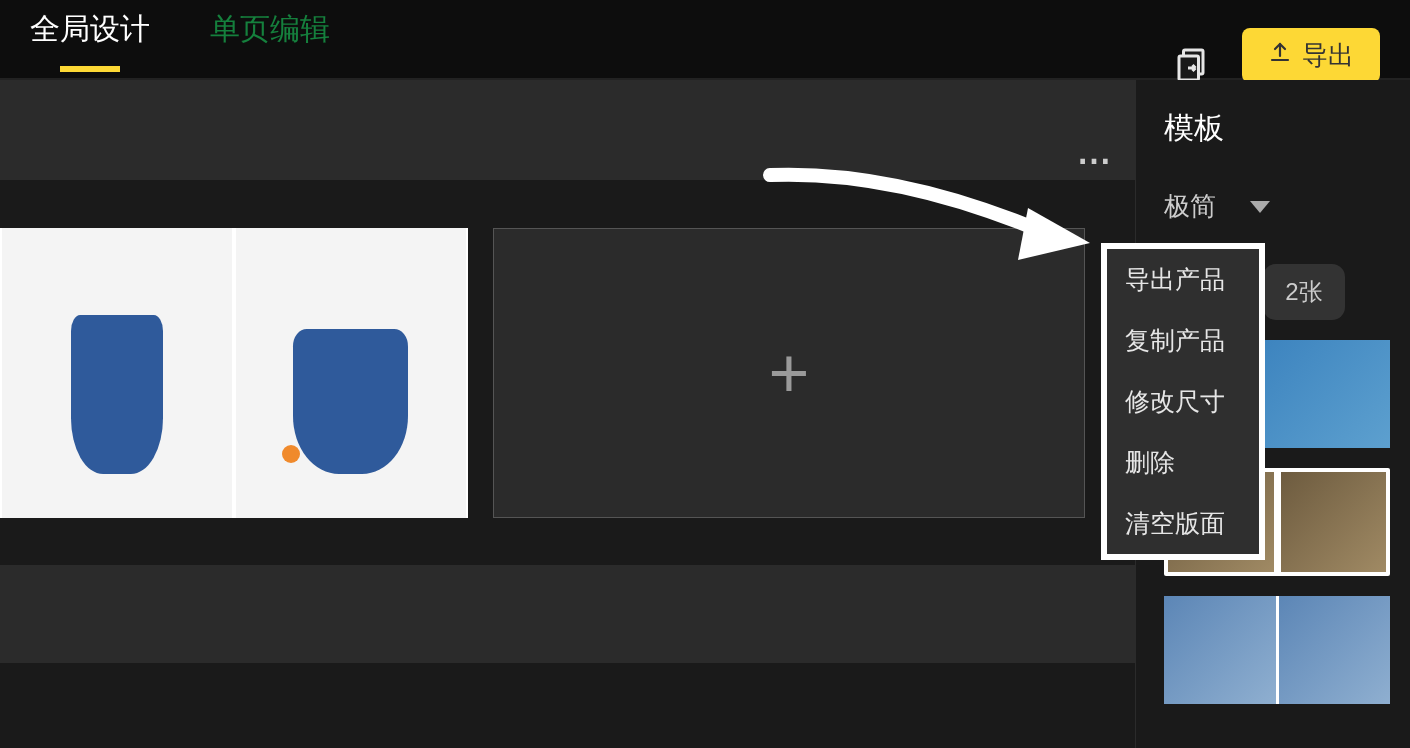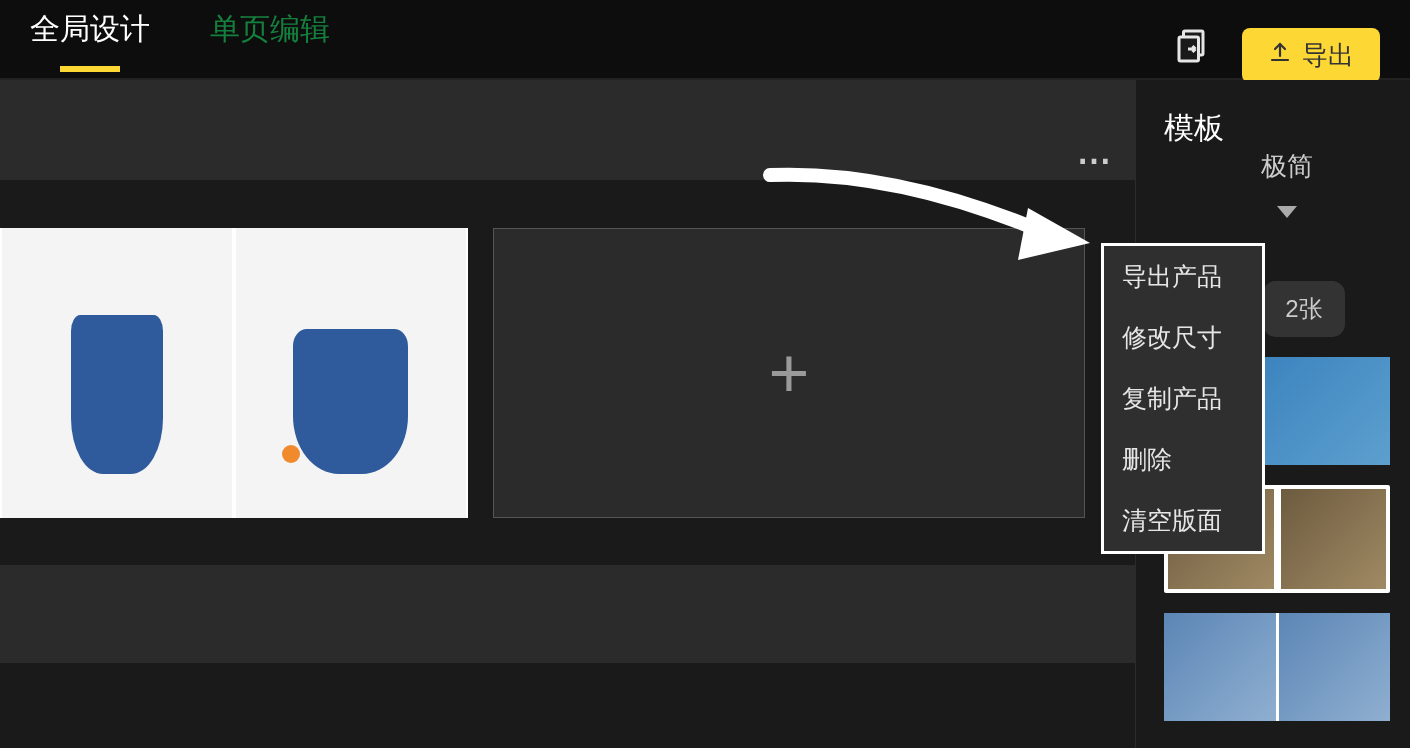--- a/index.html
+++ b/index.html
@@ -33,21 +33,21 @@
     .tab.active::after {
       content: "";
       position: absolute;
       left: 50%;
       transform: translateX(-50%);
       bottom: -2px;
       width: 60px;
       height: 6px;
       background: #fdd835;
     }
-    .header-right { display: flex; align-items: flex-start; gap: 30px; margin-top: 32px; }
+    .header-right { display: flex; align-items: flex-end; gap: 30px; margin-top: 32px; }
     .files-icon svg { width: 36px; height: 36px; display:block; }
     .export-btn {
       background: #fdd835;
       color: #333;
       font-size: 26px;
       font-weight: 500;
       border-radius: 8px;
       padding: 10px 26px;
       display: flex;
       align-items: center;
@@ -116,47 +116,46 @@
       pointer-events: none;
     }
     .annotation-arrow svg { width: 330px; height: 100px; }
     
     .ctx-menu {
       position: absolute;
       top: 165px;
       right: -128px;
       width: 160px;
       background: #2f2f2f;
-      border: 1px solid #ffffff;
+      border: 4px solid #ffffff;
       z-index: 50;
       box-shadow: 0 0 0 2px #fff;
     }
     .ctx-item {
       padding: 14px 18px;
       font-size: 25px;
       color: #e6e6e6;
       cursor: pointer;
     }
     
     .sidebar {
       flex: 1;
       background: #1a1a1a;
       border-left: 1px solid #2b2b2b;
       padding: 28px 0 0 28px;
       overflow: hidden;
     }
-    .sb-title { font-size: 30px; color:#fff; }
+    .sb-title { font-size: 30px; color:#fff; margin-bottom: 40px; }
     .sb-style-row {
       display: flex;
       align-items: center;
-      gap: 22px;
+      gap: 34px;
       font-size: 26px;
       color: #ccc;
-      margin-bottom: 63px;
-      flex-direction: column;
+      margin-bottom: 40px;
     }
     .chev-down { width:0;height:0;border-left:10px solid transparent;border-right:10px solid transparent;border-top:12px solid #aaa; }
     .count-row { display:flex; gap:18px; margin-bottom:18px; }
     .count-pill {
       background:#333; color:#ccc; font-size:24px;
       border-radius:13px; padding:12px 22px; cursor:pointer;
       min-width:70px; text-align:center;
     }
     .tpl-grid { margin-top: 20px; display:flex; flex-direction:column; gap:20px; }
     .tpl-thumb {
@@ -234,22 +233,22 @@
 
     <div class="annotation-arrow">
       <svg viewBox="0 0 330 100">
         <path d="M10 15 Q 140 10 290 75" stroke="#fff" stroke-width="14" fill="none" stroke-linecap="round"></path>
         <polygon points="268,48 330,83 258,100" fill="#fff"></polygon>
       </svg>
     </div>
 
     <div class="ctx-menu">
       <div class="ctx-item"><span>导出产品</span></div>
+      <div class="ctx-item"><span>复制产品</span></div>
       <div class="ctx-item"><span>修改尺寸</span></div>
-      <div class="ctx-item"><span>复制产品</span></div>
       <div class="ctx-item"><span>删除</span></div>
       <div class="ctx-item"><span>清空版面</span></div>
     </div>
   </div>
 
   <div class="sidebar">
     <div class="sb-title">模板</div>
 
     <div class="sb-style-row">
       <span>极简</span>

